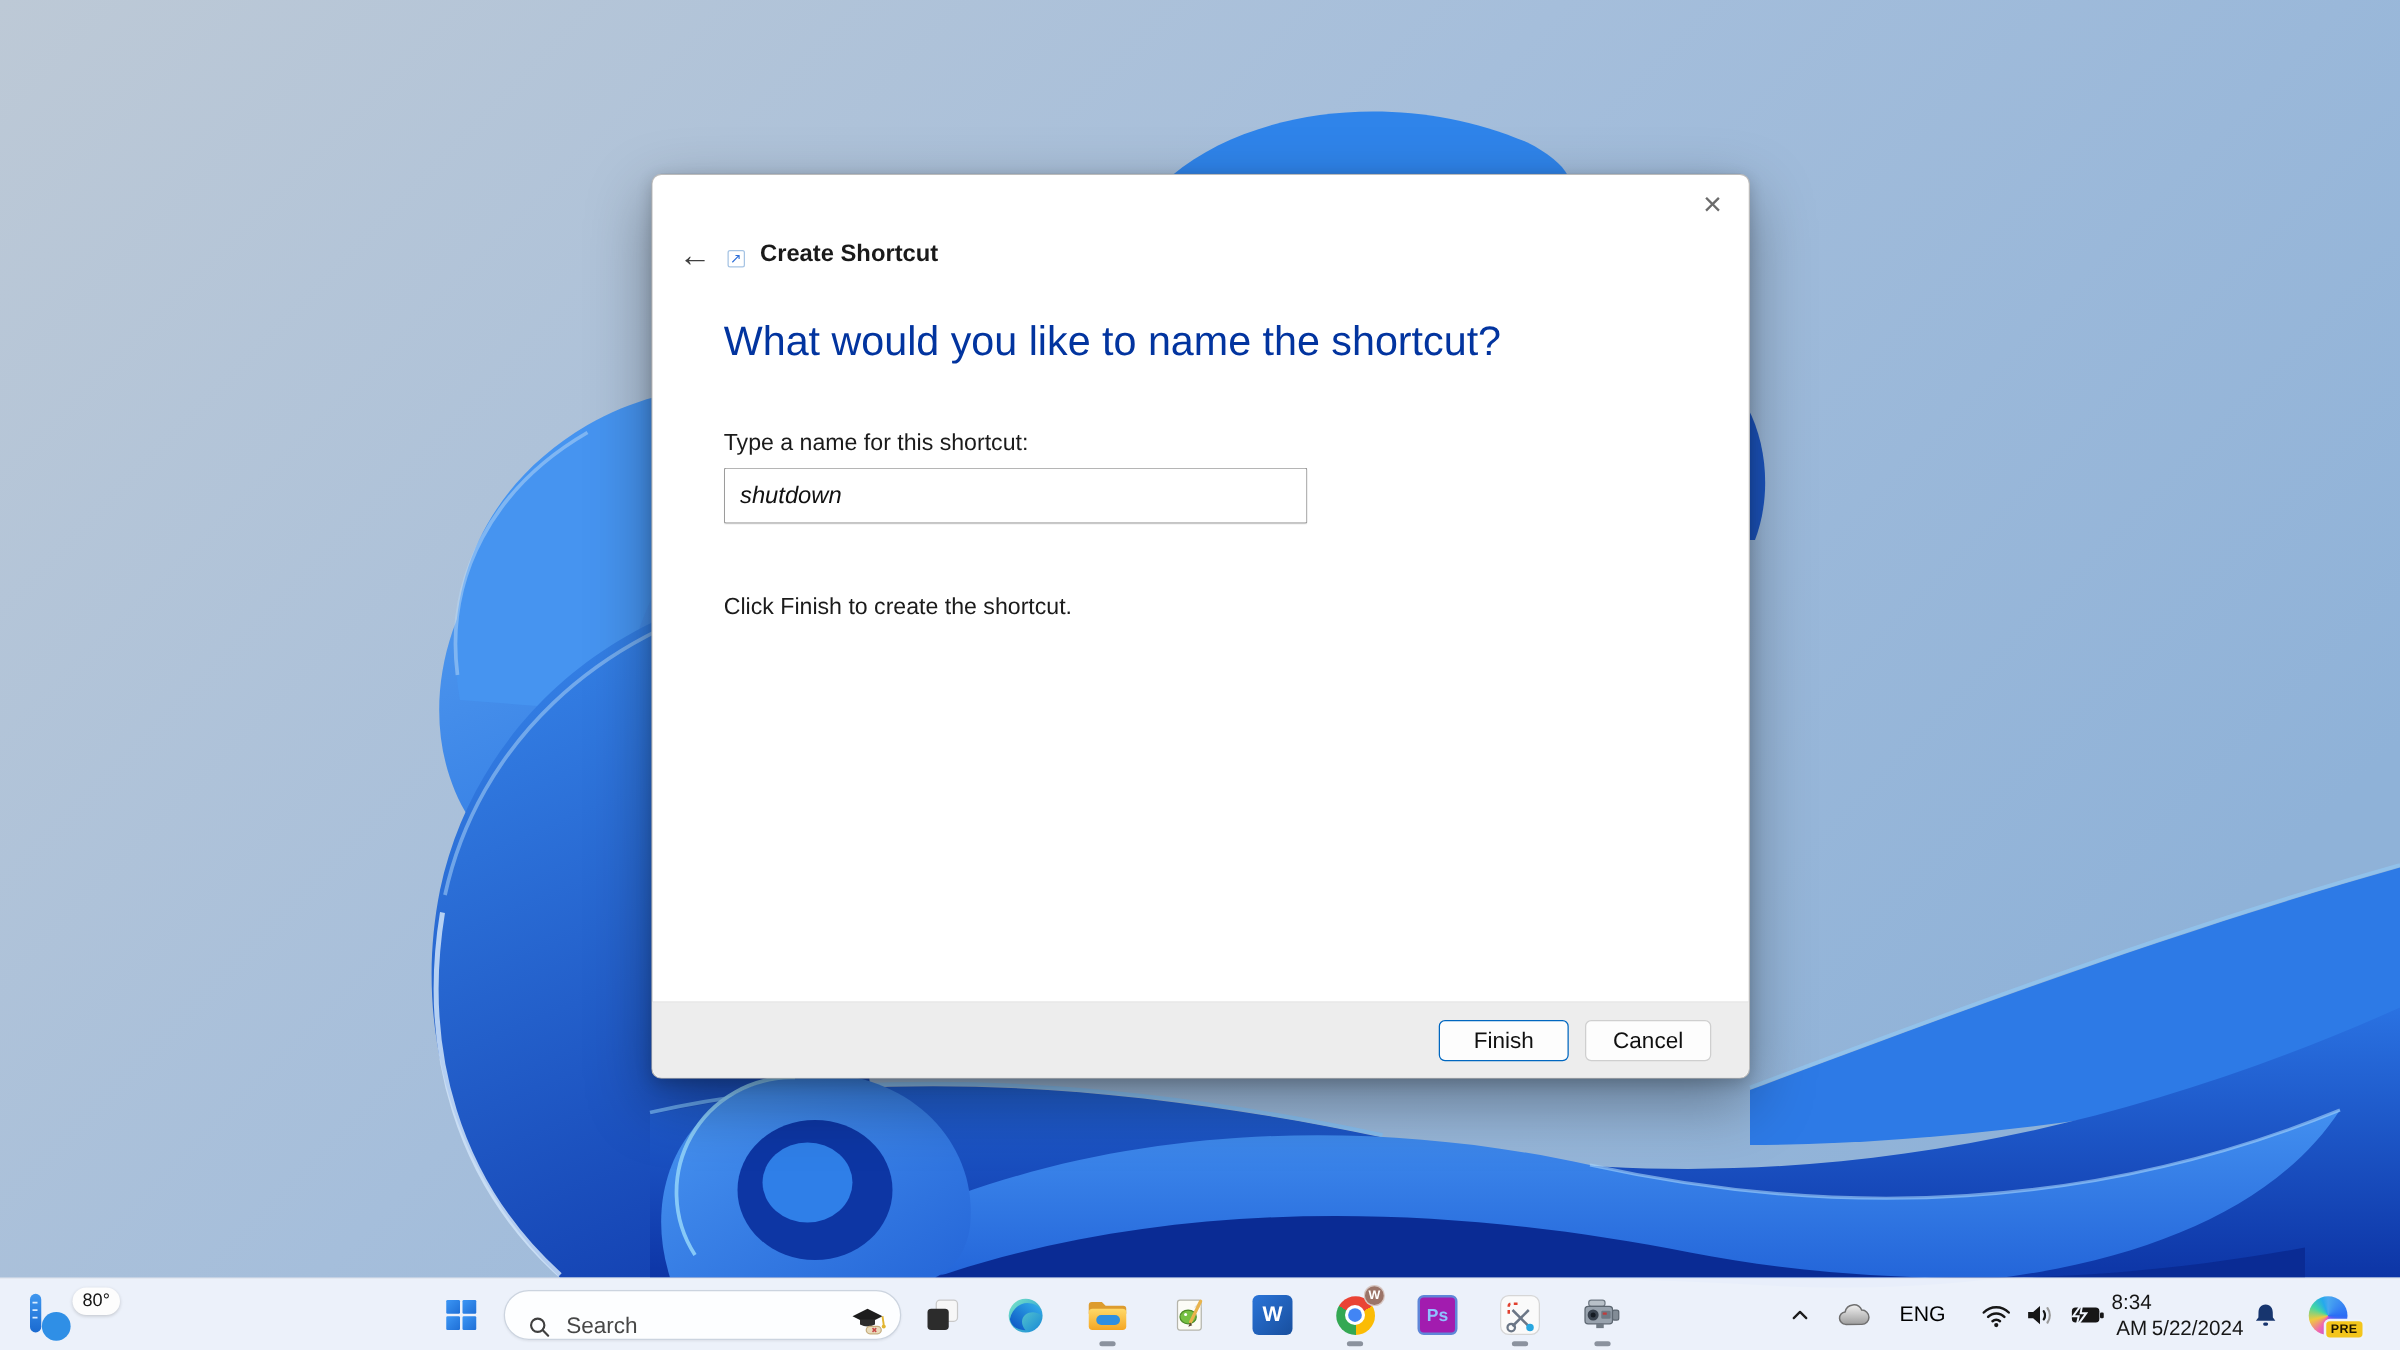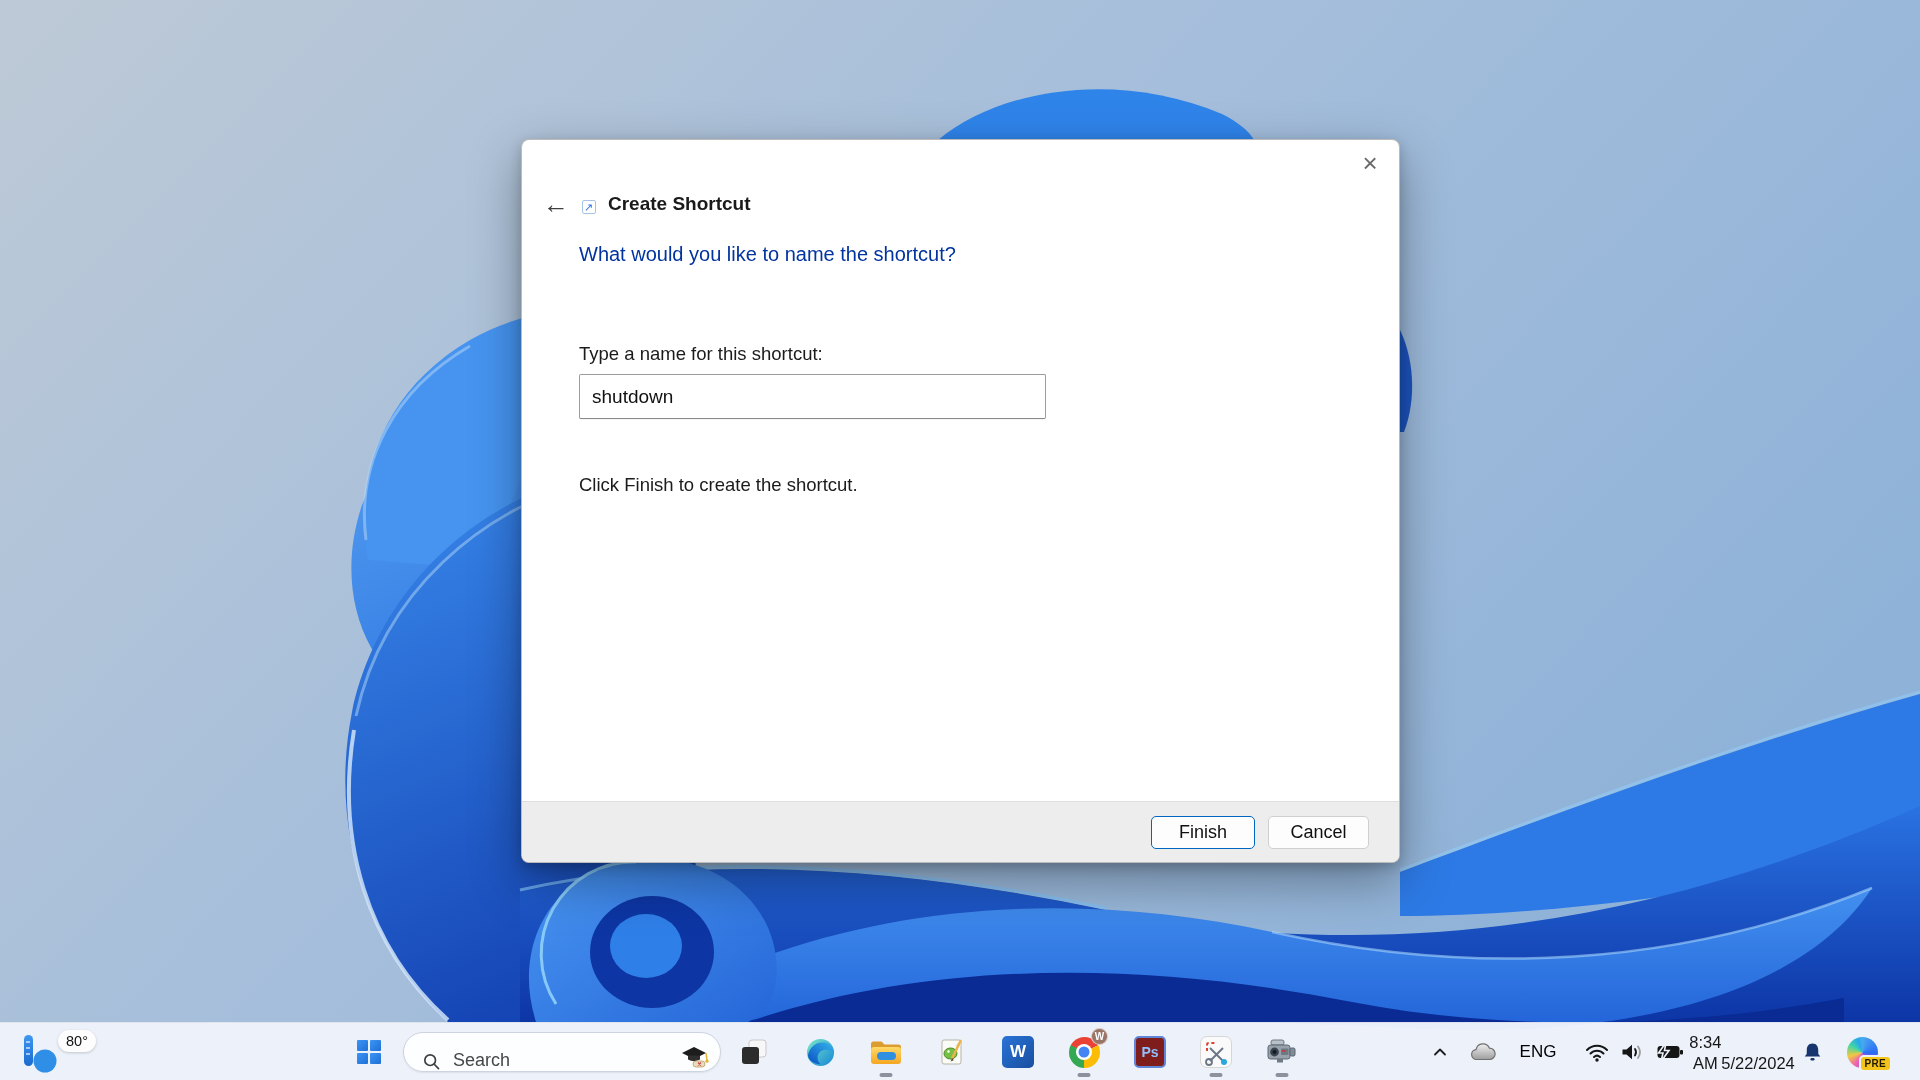--- a/index.html
+++ b/index.html
@@ -16,26 +16,26 @@
     display:flex; align-items:center; justify-content:center; border:none; background:transparent;
     color:#6b6b6b; font-size:26px; font-weight:300; cursor:default; line-height:1;
     font-family:"Liberation Sans", sans-serif; }
   .dlg-header { position:absolute; top:44px; left:14px; height:40px; display:flex; align-items:center; }
   .back-btn { width:40px; height:40px; border:none; background:transparent; color:#3f3f3f;
     font-size:26px; line-height:1; display:flex; align-items:center; justify-content:center; }
   .shortcut-ico { width:14px; height:14px; margin:6px 10px 0 6px; background:#fff;
     border:1px solid #a6c4e4; border-radius:2px; display:flex; align-items:flex-end;
     justify-content:flex-start; color:#2f6fd8; font-size:11px; line-height:.9; padding-left:1px; }
   .dlg-title { font-size:19px; color:#1a1a1a; margin-left:2px;font-weight:bold; }
-  .dlg-heading { position:absolute; left:57px; top:103px; font-size:20px; color:#02349f; }
+  .dlg-heading { position:absolute; left:57px; top:114px; font-size:33px; color:#02349f; }
   .dlg-label { position:absolute; left:57px; top:203px; font-size:18.5px; color:#1b1b1b; }
   .dlg-input { position:absolute; left:57px; top:234px; width:467px; height:45px;
     border:1px solid #9c9c9c; border-bottom-color:#8a8a8a; border-radius:2px; background:#fff;
     font-size:19px; color:#111; padding:16px 12px; font-family:"Liberation Sans", sans-serif;
-    box-shadow:0 1px 0 rgba(0,0,0,.04); }
+    box-shadow:0 1px 0 rgba(0,0,0,.04);font-style:italic; }
   .dlg-note { position:absolute; left:57px; top:334px; font-size:18.5px; color:#1b1b1b; }
   .dlg-footer { position:absolute; left:0; right:0; bottom:0; height:61px; background:#ededed;
     border-top:1px solid #dfdfdf; border-radius:0 0 8px 8px;
     display:flex; align-items:center; justify-content:flex-end; padding-right:30px; gap:13px; }
   .btn { height:33px; border-radius:5px; background:#fdfdfd; font-size:18px; color:#101010;
     font-family:"Liberation Sans", sans-serif; display:flex; align-items:center; justify-content:center; }
   .btn-finish { width:104px; border:1px solid #0067c0; }
   .btn-cancel { width:101px; border:1px solid #cfcfcf; }
 
   
@@ -53,21 +53,21 @@
     background:rgba(255,255,255,.88); border:1px solid #ccd4df; box-shadow:0 1px 2px rgba(0,0,0,.07);
     display:flex; align-items:flex-end; padding:0 10px 0 18px; }
   .search-pill .s-text { font-size:18px; color:#474747; margin-left:12px; flex:1; }
   .run-dot { position:absolute; bottom:1px; left:50%; transform:translateX(-50%);
     width:13px; height:4px; border-radius:2px; background:#8b929e; }
   .badge-w { position:absolute; top:2px; right:4px; width:17px; height:17px; border-radius:50%;
     background:#9b7468; color:#fff; font-size:10px; font-weight:bold; display:flex;
     align-items:center; justify-content:center; border:1px solid rgba(255,255,255,.6); }
   .word-ico { width:32px; height:32px; border-radius:5px; background:linear-gradient(135deg,#2a74d8,#184f9e);
     color:#fff; font-weight:bold; font-size:17px; display:flex; align-items:center; justify-content:center; }
-  .ps-ico { width:32px; height:32px; border-radius:5px; background:#7f1d1d; border:2px solid #5f86d8;
+  .ps-ico { width:32px; height:32px; border-radius:5px; background:#a21caf; border:2px solid #5f86d8;
     color:#8fc1ff; font-weight:bold; font-size:14px; display:flex; align-items:center; justify-content:center; }
   .chrome-ico { width:31px; height:31px; border-radius:50%; position:relative;
     background:conic-gradient(from 60deg,#fbbc05 0 120deg,#34a853 120deg 240deg,#ea4335 240deg 360deg); }
   .chrome-ico .c-white { position:absolute; left:50%; top:50%; width:16px; height:16px;
     transform:translate(-50%,-50%); border-radius:50%; background:#fff; }
   .chrome-ico .c-blue { position:absolute; left:50%; top:50%; width:11px; height:11px;
     transform:translate(-50%,-50%); border-radius:50%; background:#4285f4; }
   .snip-ico { width:32px; height:32px; border-radius:7px; background:#fafafa; border:1px solid #d6d6d6;
     display:flex; align-items:center; justify-content:center; }
 

